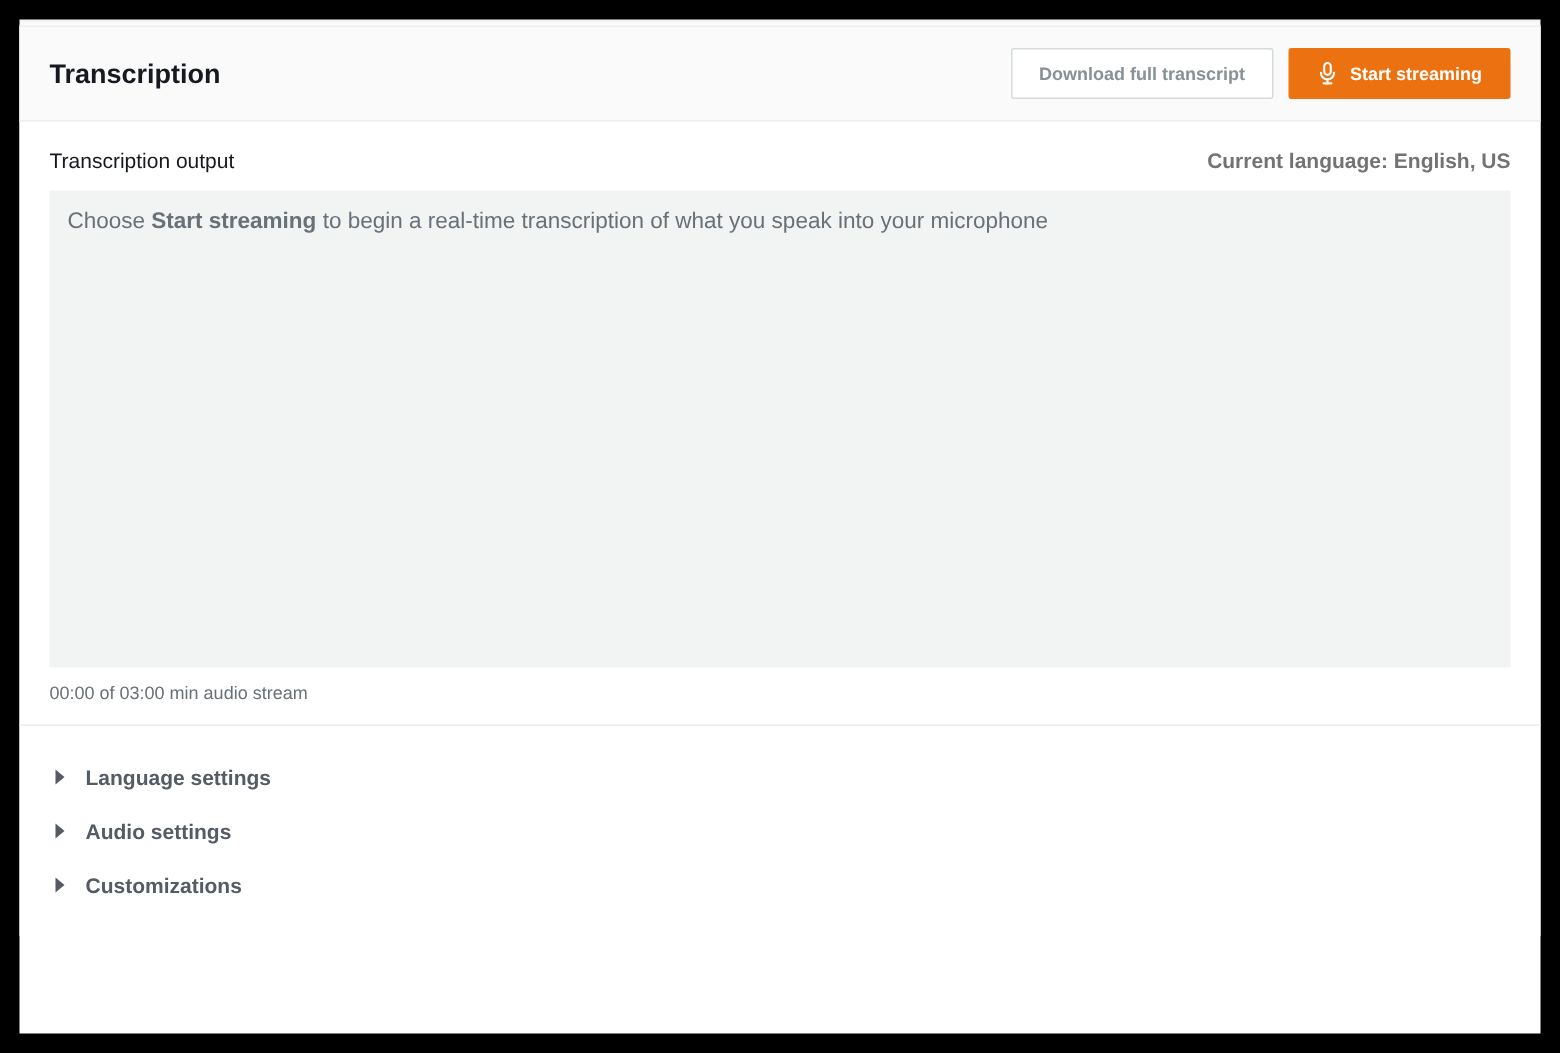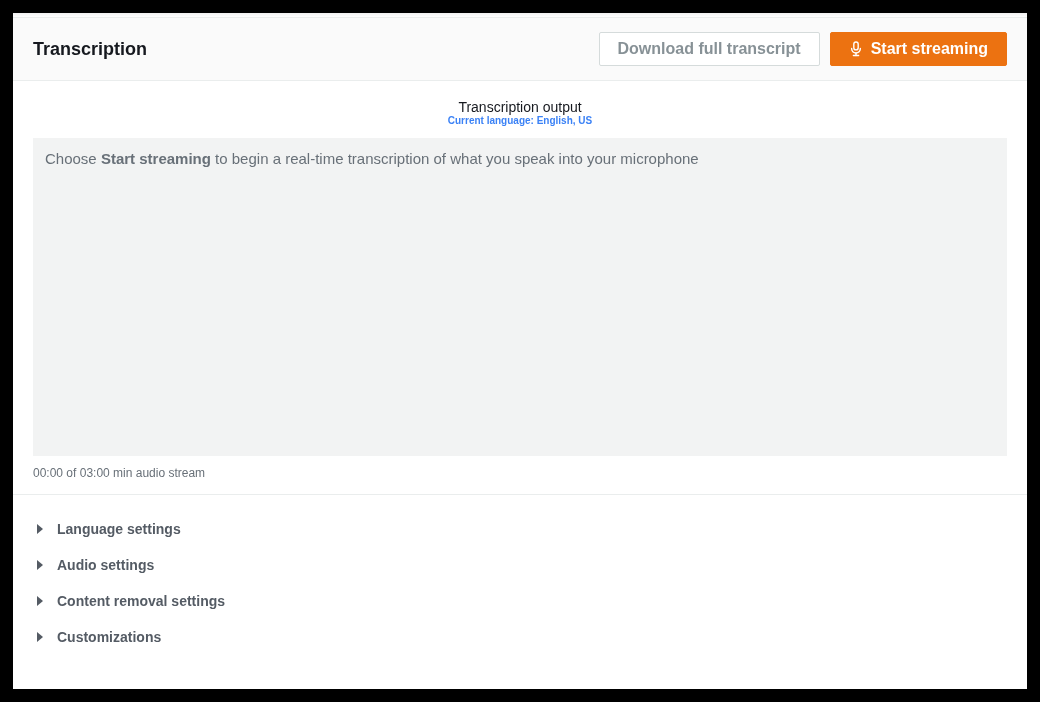--- a/index.html
+++ b/index.html
@@ -38,21 +38,21 @@
     font-weight: 700;
     color: #16191f;
   }
   .header-actions {
     display: flex;
     gap: 10px;
     align-items: center;
   }
   .btn {
     border-radius: 2px;
-    font-size: 16px;
+    font-size: 12px;
     font-weight: 700;
     padding: 6px 18px;
     cursor: pointer;
     display: inline-flex;
     align-items: center;
     gap: 8px;
     line-height: 20px;
   }
   .btn-secondary {
     background: #fff;
@@ -67,32 +67,31 @@
   .btn-primary .mic-icon {
     width: 14px;
     height: 16px;
   }
   .body {
     padding: 18px 20px 0 20px;
   }
   .output-row {
     display: flex;
     justify-content: space-between;
-    align-items: center;
+    align-items: flex-start;
     margin-bottom: 12px;
-    flex-direction: column;
   }
   .output-label {
     font-size: 14px;
     color: #16191f;
   }
   .lang-label {
-    font-size: 10px;
+    font-size: 14px;
     font-weight: 700;
-    color: #3b82f6;
+    color: #737373;
   }
   .transcript-box {
     background: #f2f3f3;
     height: 318px;
     padding: 12px 12px;
     font-size: 15px;
     color: #687078;
   }
   .transcript-box .bold {
     font-weight: 700;
@@ -176,23 +175,19 @@
         <div class="section-row">
           <span class="caret"></span>
           <span class="section-label">Language settings</span>
         </div>
         <div class="section-row">
           <span class="caret"></span>
           <span class="section-label">Audio settings</span>
         </div>
         <div class="section-row">
           <span class="caret"></span>
-          <span class="section-label">Content removal settings</span>
-        </div>
-        <div class="section-row">
-          <span class="caret"></span>
           <span class="section-label">Customizations</span>
         </div>
       </div>
     </div>
 
   </div>
 </div>
 
 </body></html>

